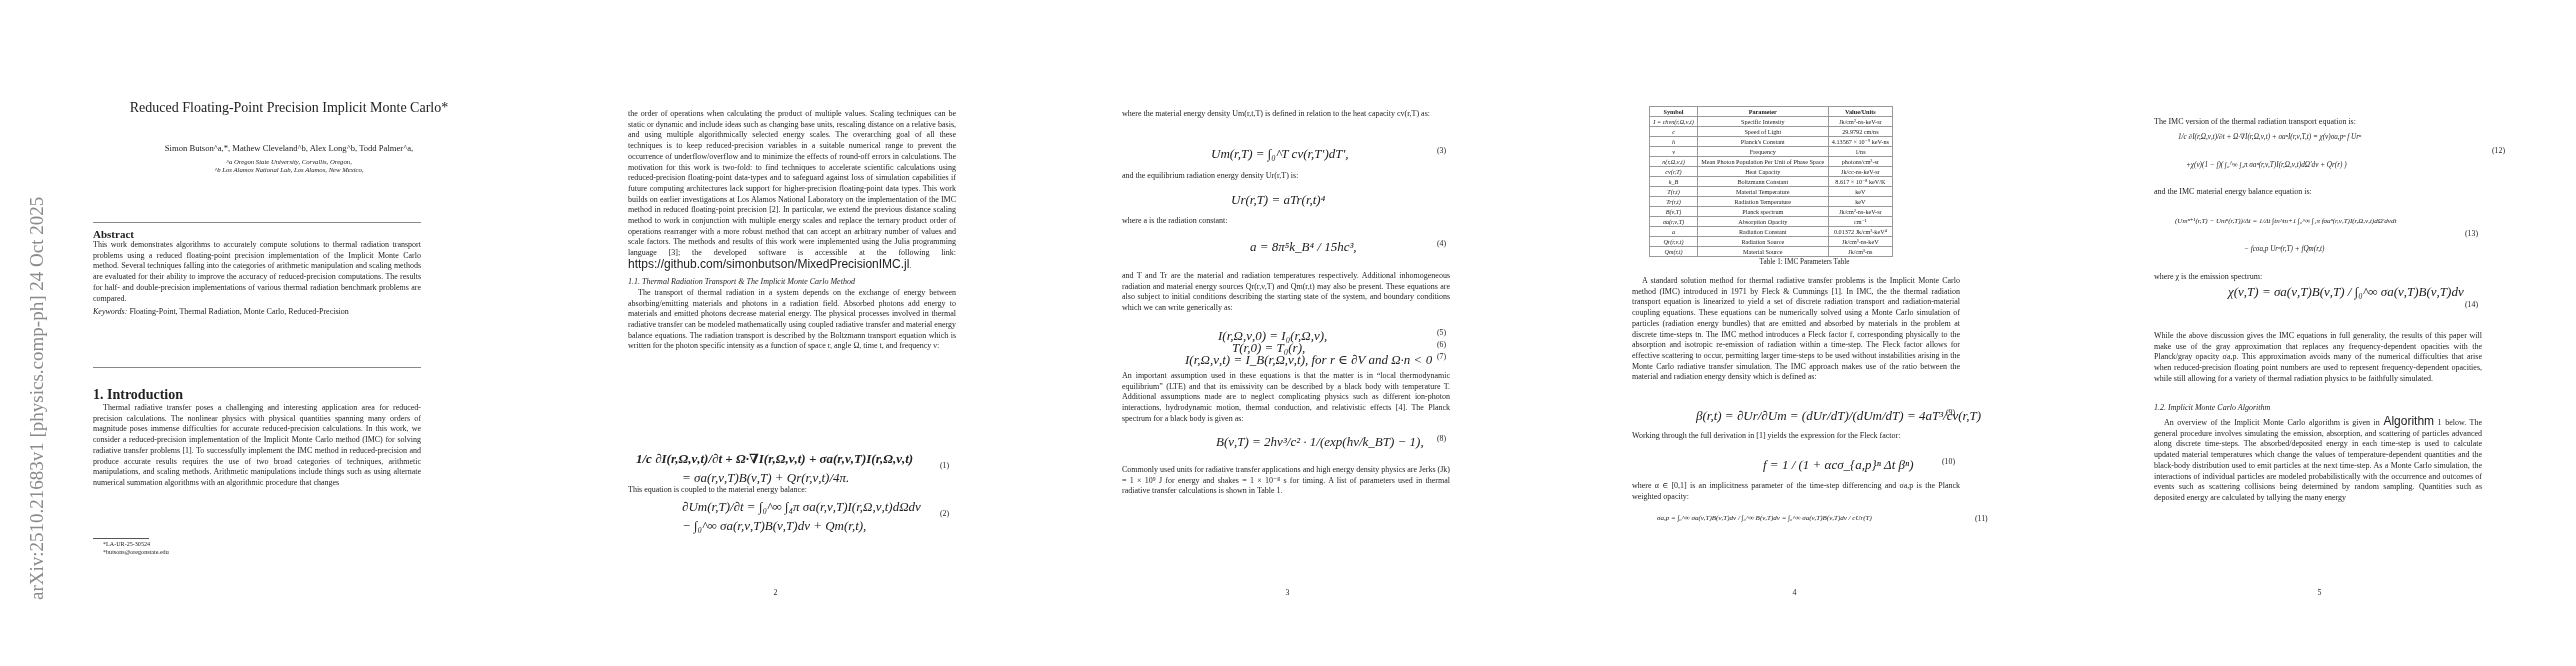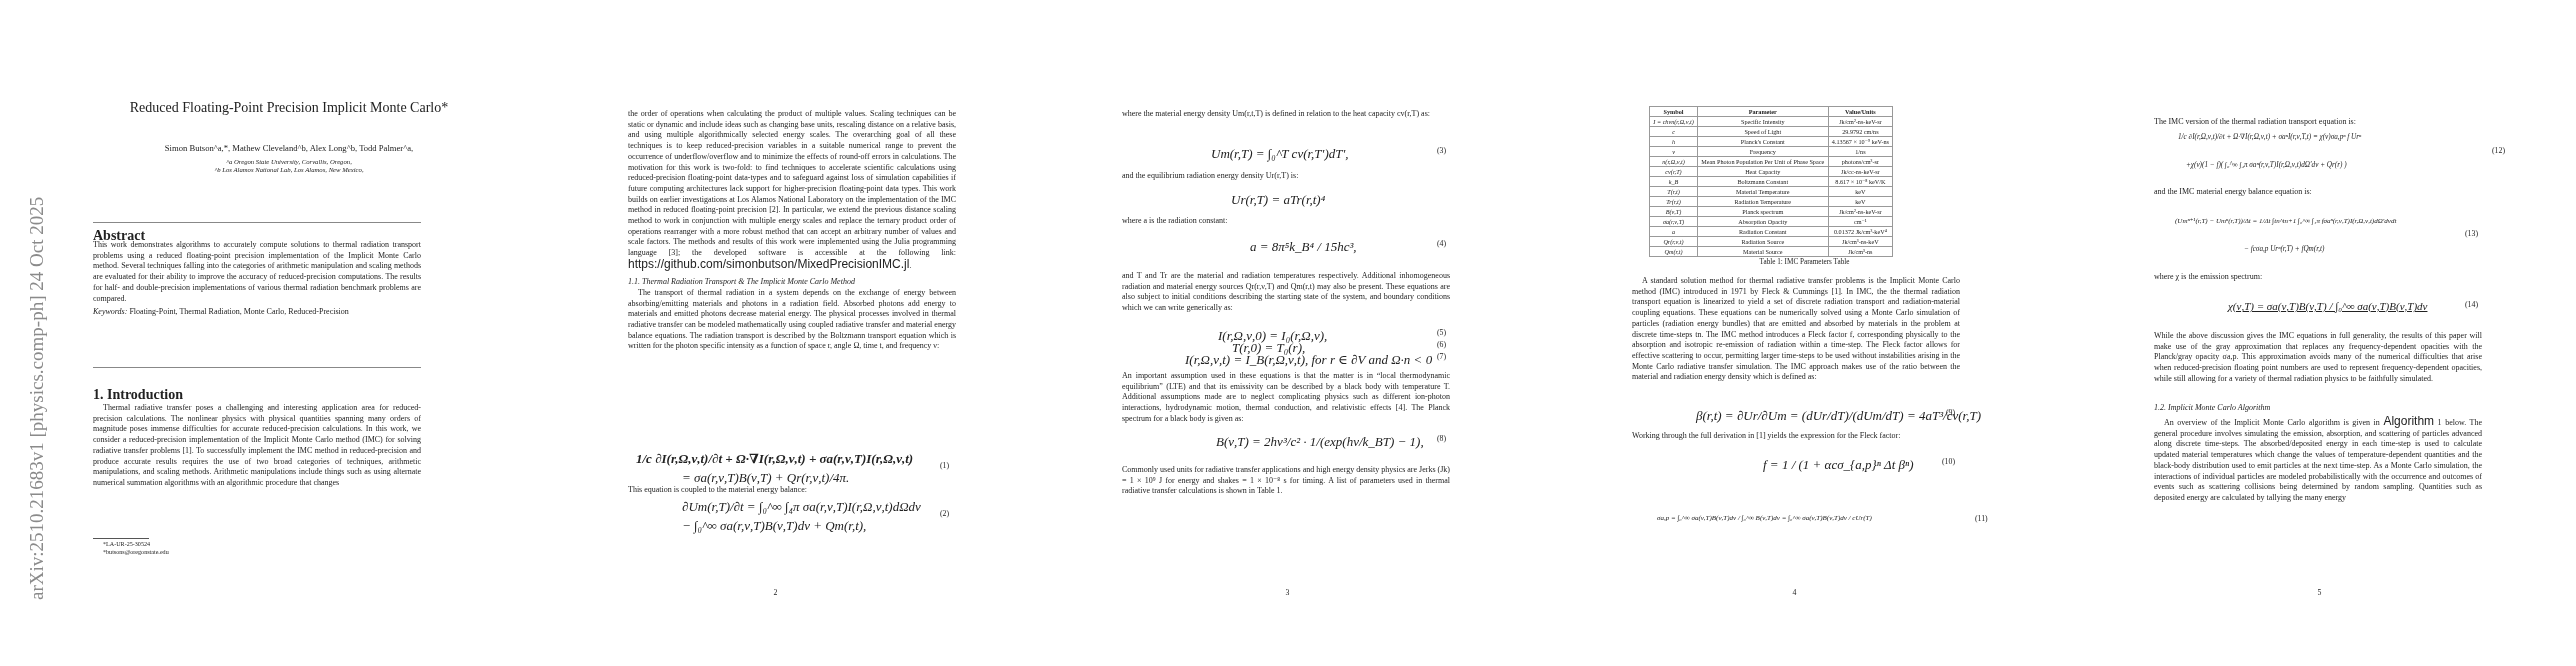--- a/index.html
+++ b/index.html
@@ -9,21 +9,21 @@
   .col { position:absolute; font-size:8px; line-height:10.7px; text-align:justify; }
   .col p { margin:0; }
   .indent { text-indent:10px; }
   .arxiv { position:absolute; left:0; top:44px; width:25.6px; height:556px; }
   .arxiv span { position:absolute; left:25.6px; top:556px; transform-origin:0 0; transform:rotate(-90deg);
                 font-size:19px; color:#8a8a8a; white-space:nowrap; font-family:"Liberation Serif",serif; }
   .title { position:absolute; left:89px; top:99px; width:400px; text-align:center; font-size:14px; line-height:17px; }
   .authors { position:absolute; left:89px; top:143px; width:400px; text-align:center; font-size:8.6px; }
   .affil { position:absolute; left:89px; top:158px; width:400px; text-align:center; font-size:6.7px; font-style:italic; line-height:8.3px; }
   .rule { position:absolute; height:0.6px; background:#888; }
-  .h-abs { position:absolute; font-weight:bold; font-size:14px; }
+  .h-abs { position:absolute; font-weight:bold; font-size:11px; }
   .h-sec { position:absolute; font-weight:bold; font-size:14px; }
   .h-sub { position:absolute; font-style:italic; font-size:8px; }
   .eq { position:absolute; font-style:italic; font-size:13px; white-space:nowrap; }
   .eqno { position:absolute; font-size:7.8px; }
   .pno { position:absolute; top:588px; font-size:7.8px; text-align:center; width:16.7px; }
   .mono { font-family:Liberation Sans, sans-serif; font-size:12px; }
   .fn { position:absolute; font-size:6.1px; line-height:7.8px; }
   table.imc { position:absolute; border-collapse:collapse; font-size:6.2px; }
   table.imc td, table.imc th { border:0.6px solid #999; padding:0 3.3px; height:9px; text-align:center; white-space:nowrap; }
   table.imc th { font-weight:bold; }
@@ -183,36 +183,37 @@
         </tr>
     </tbody>
   </table>
   <div class="caption" style="left:103px; top:258px; width:311px;">Table 1: IMC Parameters Table</div>
   <div class="col indent" style="left:86px; top:276px; width:328px;">A standard solution method for thermal radiative transfer problems is the Implicit Monte Carlo method (IMC) introduced in 1971 by Fleck &amp; Cummings [1]. In IMC, the the thermal radiation transport equation is linearized to yield a set of discrete radiation transport and radiation-material coupling equations. These equations can be numerically solved using a Monte Carlo simulation of particles (radiation energy bundles) that are emitted and absorbed by materials in the problem at discrete time-steps tn. The IMC method introduces a Fleck factor f, corresponding physically to the absorption and isotropic re-emission of radiation within a time-step. The Fleck factor allows for effective scattering to occur, permitting larger time-steps to be used without instabilities arising in the Monte Carlo radiative transfer simulation. The IMC approach makes use of the ratio between the material and radiation energy density which is defined as:</div>
   <div class="eq" style="left:150px; top:408px;">β(r,t) = ∂Ur/∂Um = (dUr/dT)/(dUm/dT) = 4aT³/cv(r,T)</div>
   <div class="eqno" style="left:400px; top:408px;">(9)</div>
   <div class="col" style="left:86px; top:431px; width:328px;">Working through the full derivation in [1] yields the expression for the Fleck factor:</div>
   <div class="eq" style="left:217px; top:457px;">f = 1 / (1 + αcσ_{a,p}ⁿ Δt βⁿ)</div>
   <div class="eqno" style="left:396px; top:457px;">(10)</div>
+  <div class="col" style="left:86px; top:481px; width:328px;">where α ∈ [0,1] is an implicitness parameter of the time-step differencing and σa,p is the Planck weighted opacity:</div>
   <div class="eq" style="left:111px; top:514px; font-size:7px;">σa,p = ∫₀^∞ σa(ν,T)B(ν,T)dν / ∫₀^∞ B(ν,T)dν = ∫₀^∞ σa(ν,T)B(ν,T)dν / cUr(T)</div>
   <div class="eqno" style="left:396px; top:514px;margin-left:33px;">(11)</div>
   <div class="pno" style="left:240px;">4</div>
 </div>
 
 <div class="page" style="left:2061px;">
   <div class="col" style="left:93px; top:117px; width:328px;">The IMC version of the thermal radiation transport equation is:</div>
   <div class="eq" style="left:117px; top:132px; font-size:7.2px;">1/c ∂I(r,Ω,ν,t)/∂t + Ω·∇I(r,Ω,ν,t) + σaⁿI(r,ν,T,t) = χ(ν)σa,pⁿ f Urⁿ</div>
   <div class="eq" style="left:125px; top:161px; font-size:7.2px;">+χ(ν)(1 − f)( ∫₀^∞ ∫₄π σaⁿ(r,ν,T)I(r,Ω,ν,t)dΩ′dν + Qr(r) )</div>
   <div class="eqno" style="left:404px; top:146px;padding-left:27px;">(12)</div>
   <div class="col" style="left:93px; top:187px; width:328px;">and the IMC material energy balance equation is:</div>
   <div class="eq" style="left:114px; top:217px; font-size:7px;">(Umⁿ⁺¹(r,T) − Umⁿ(r,T))/Δt = 1/Δt ∫tn^tn+1 ∫₀^∞ ∫₄π fσaⁿ(r,ν,T)I(r,Ω,ν,t)dΩ′dνdt</div>
   <div class="eq" style="left:183px; top:245px; font-size:7.2px;">− fcσa,p Urⁿ(r,T) + fQm(r,t)</div>
   <div class="eqno" style="left:404px; top:229px;">(13)</div>
   <div class="col" style="left:93px; top:272px; width:328px;">where χ is the emission spectrum:</div>
-  <div class="eq" style="left:167px; top:300px; font-size:11px;text-decoration:underline;">χ(ν,T) = σa(ν,T)B(ν,T) / ∫₀^∞ σa(ν,T)B(ν,T)dν</div>
+  <div class="eq" style="left:167px; top:284px; font-size:13px;">χ(ν,T) = σa(ν,T)B(ν,T) / ∫₀^∞ σa(ν,T)B(ν,T)dν</div>
   <div class="eqno" style="left:404px; top:300px;">(14)</div>
   <div class="col" style="left:93px; top:331px; width:328px;">While the above discussion gives the IMC equations in full generality, the results of this paper will make use of the gray approximation that replaces any frequency-dependent opacities with the Planck/gray opacity σa,p. This approximation avoids many of the numerical difficulties that arise when reduced-precision floating point numbers are used to represent frequency-dependent opacities, while still allowing for a variety of thermal radiation physics to be faithfully simulated.</div>
   <div class="h-sub" style="left:93px; top:403px;">1.2. Implicit Monte Carlo Algorithm</div>
   <div class="col indent" style="left:93px; top:416px; width:328px;">
     <span>An overview of the Implicit Monte Carlo algorithm is given in </span><span class="mono">Algorithm</span><span> 1 below. The general procedure involves simulating the emission, absorption, and scattering of particles advanced along discrete time-steps. The absorbed/deposited energy in each time-step is used to calculate updated material temperatures which change the values of temperature-dependent quantities and the black-body distribution used to emit particles at the next time-step. As a Monte Carlo simulation, the interactions of individual particles are modeled probabilistically with the occurrence and outcomes of events such as scattering collisions being determined by random sampling. Quantities such as deposited energy are calculated by tallying the many energy</span>
   </div>
   <div class="pno" style="left:250px;">5</div>
 </div>
 
 

